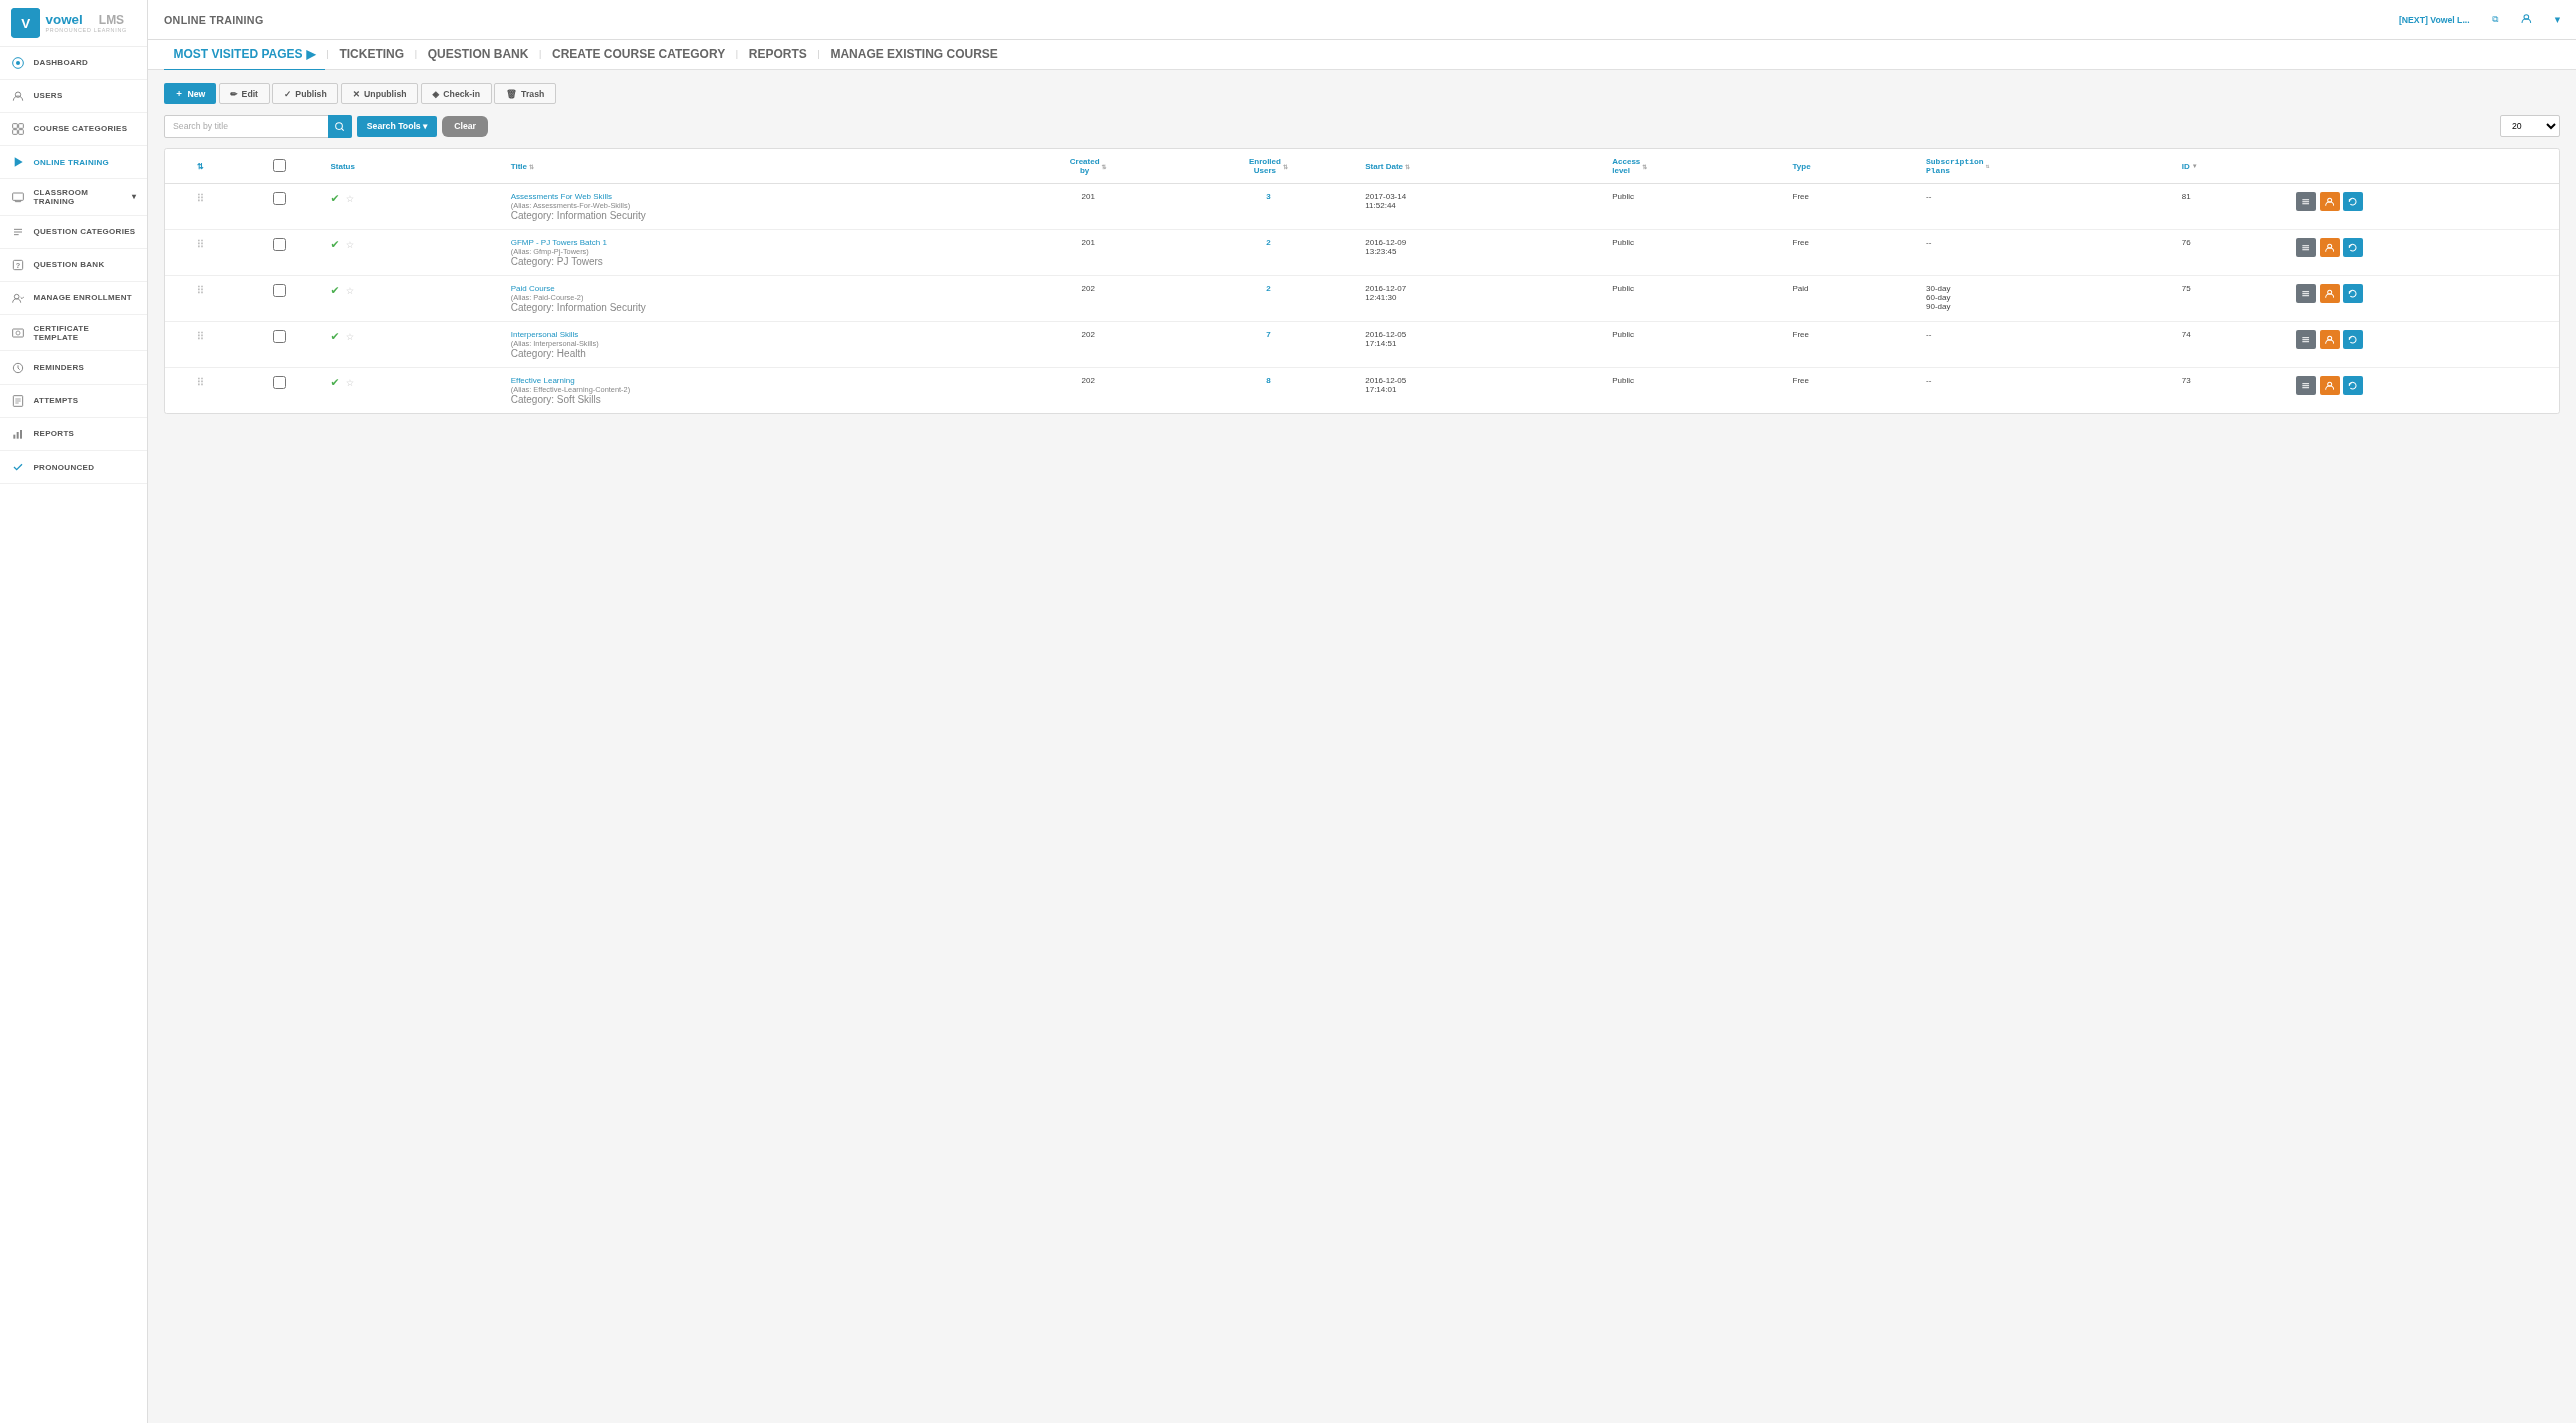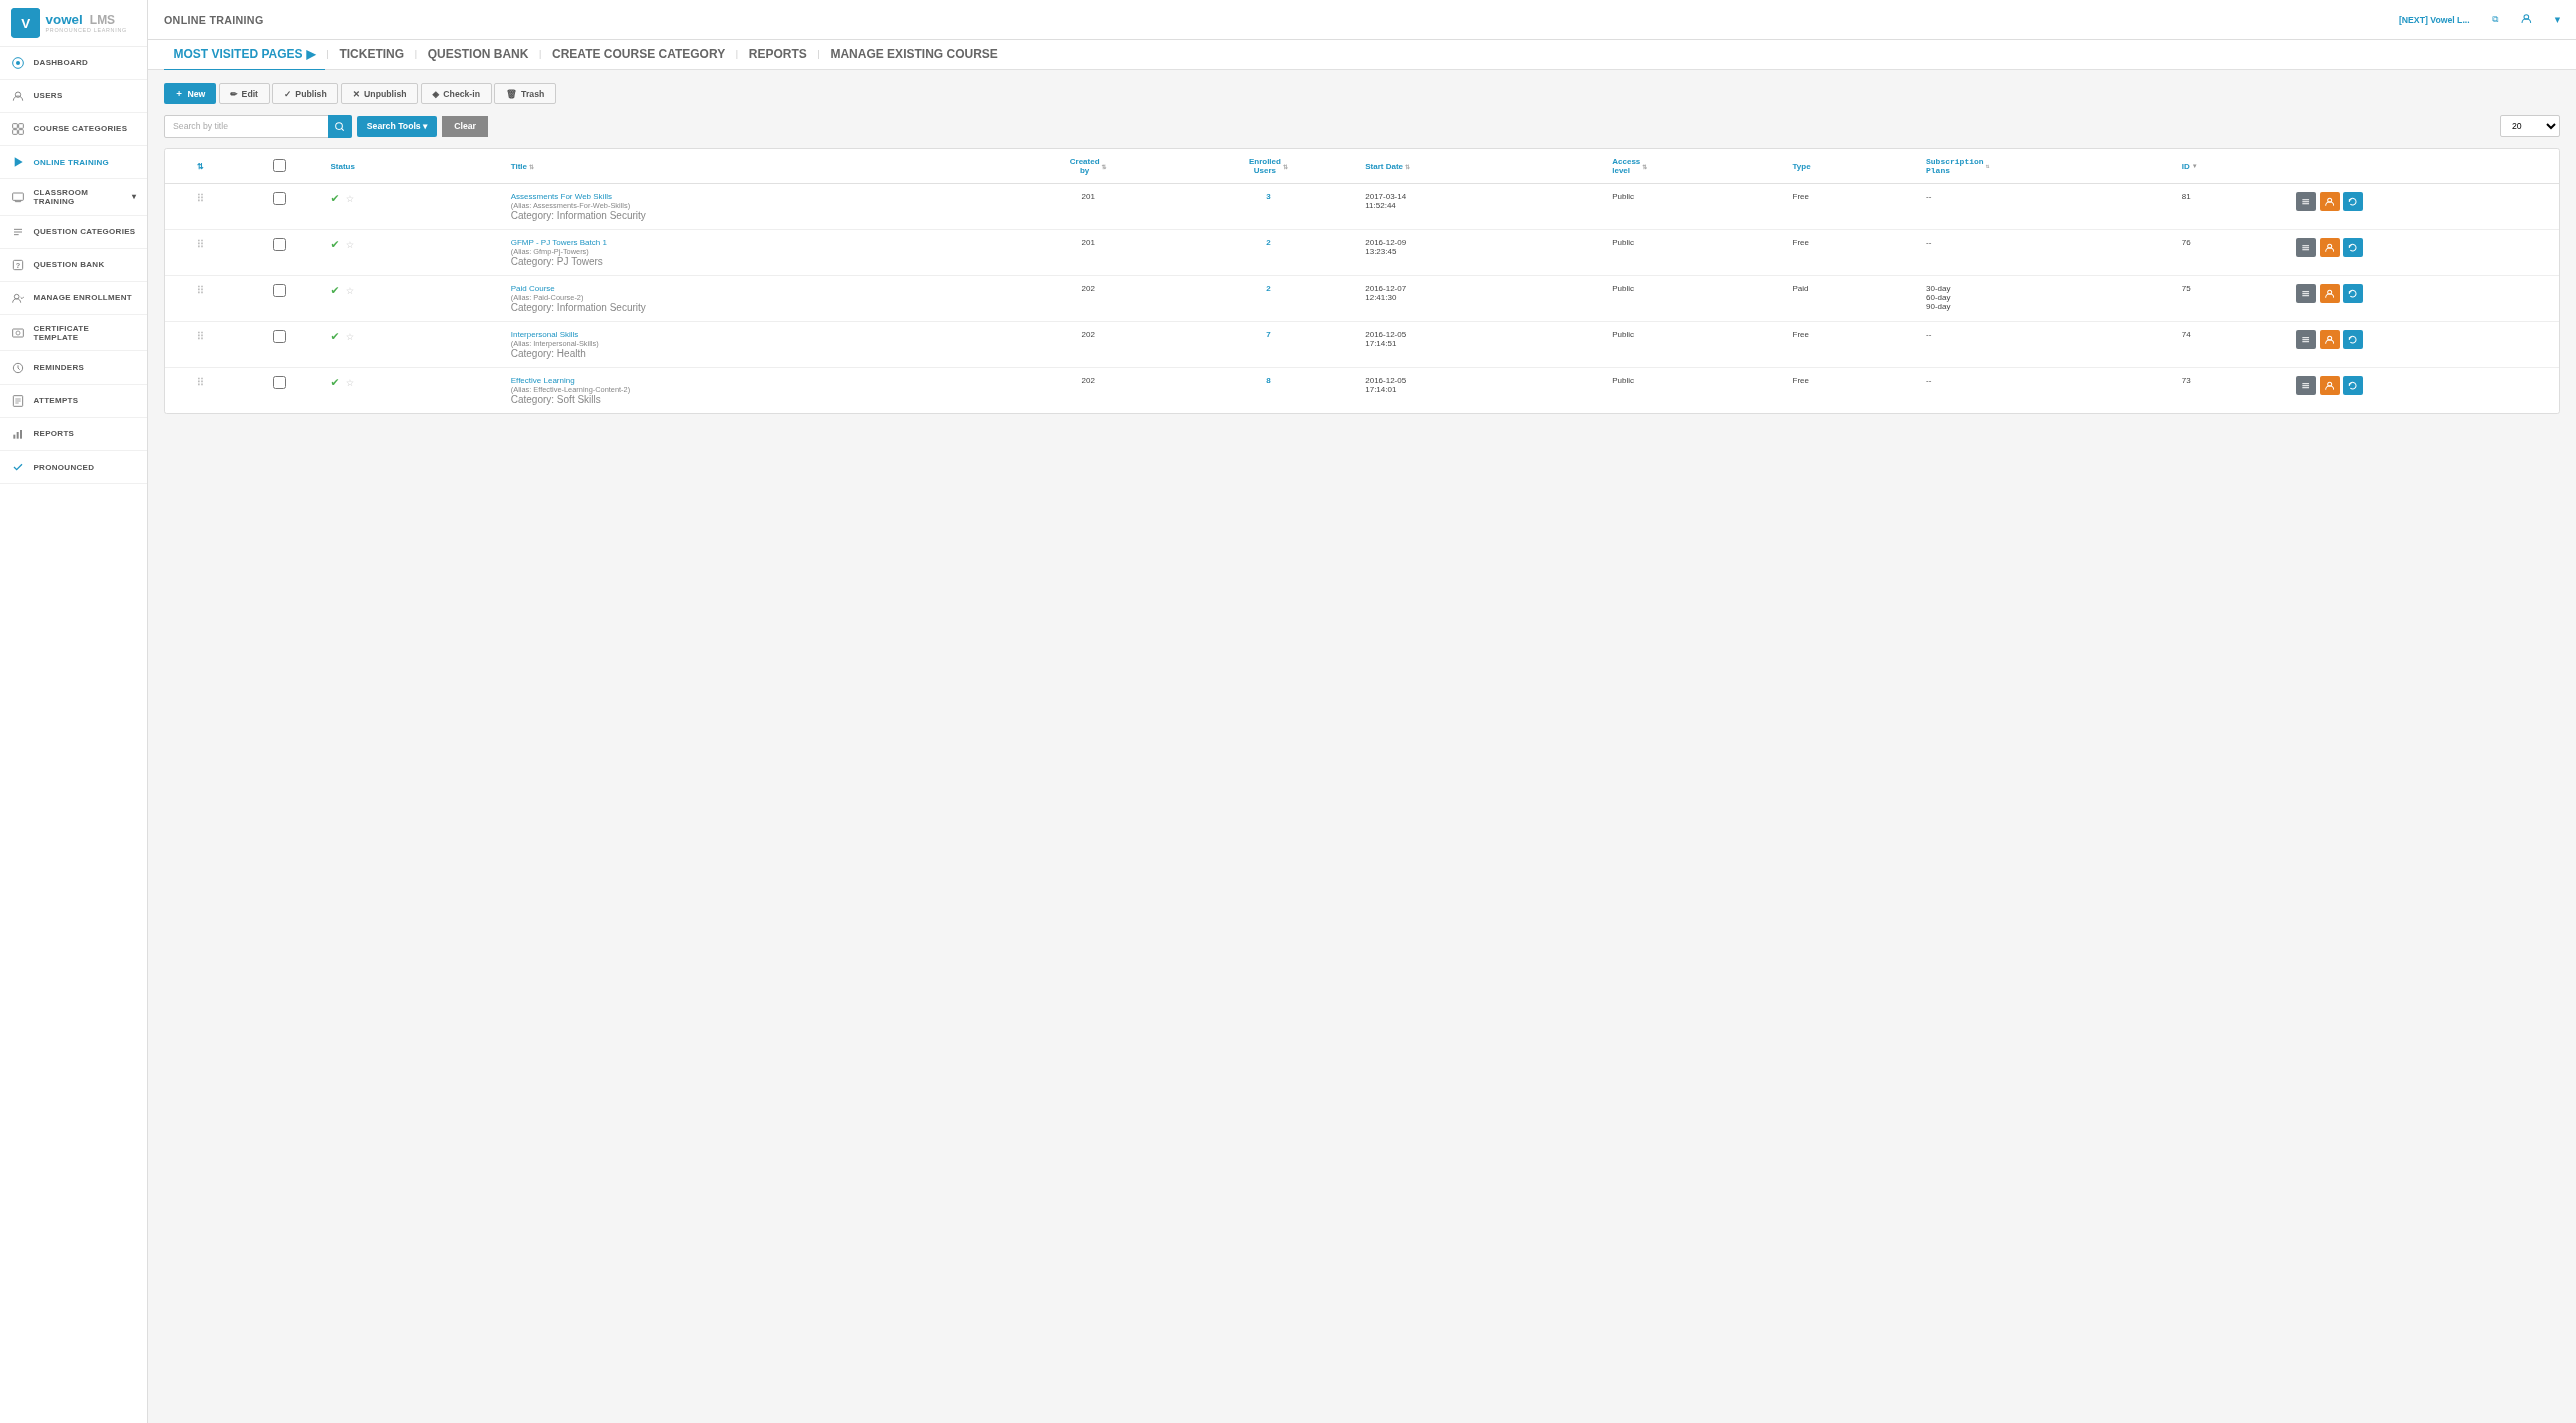--- a/index.html
+++ b/index.html
@@ -44,21 +44,21 @@
     .btn-primary { background: #2196c4; color: white; }
     .btn-default { background: #f8f8f8; color: #555; border: 0.7px solid #ccc; }
 
     
     .search-bar { display: flex; align-items: center; gap: 5.4px; margin-bottom: 10.7px; }
     .search-input-wrap { position: relative; }
     .search-input { border: 0.7px solid #ccc; padding: 5.4px 24px 5.4px 8px; border-radius: 2px; font-size: 8.7px; width: 188px; color: #444; background: #fff; }
     .search-input::placeholder { color: #aaa; }
     .search-btn { position: absolute; right: 0; top: 0; height: 100%; width: 24px; background: #2196c4; border: none; border-radius: 0 2px 2px 0; cursor: pointer; color: white; display: flex; align-items: center; justify-content: center; }
     .btn-search-tools { background: #2196c4; color: white; border: none; padding: 5.4px 9.4px; border-radius: 2px; cursor: pointer; font-size: 8.7px; font-weight: 600; display: inline-flex; align-items: center; gap: 2.7px; }
-    .btn-clear { background: #888; color: white; border: none; padding: 5.4px 12px; border-radius: 0; cursor: pointer; font-size: 8.7px; font-weight: 600; }
+    .btn-clear { background: #888; color: white; border: none; padding: 5.4px 12px; border-radius: 6px; cursor: pointer; font-size: 8.7px; font-weight: 600; }
     .per-page-select { margin-left: auto; border: 0.7px solid #ccc; padding: 4px 16px 4px 6.7px; border-radius: 2px; font-size: 8.7px; background: #fff; }
 
     
     .table-wrap { background: #fff; border: 0.7px solid #ddd; border-radius: 2.7px; overflow: hidden; }
     table { width: 100%; border-collapse: collapse; }
     thead tr { border-bottom: 1.3px solid #e0e0e0; }
     thead th { padding: 8px 6.7px; text-align: left; font-size: 8px; font-weight: 700; color: #2196c4; white-space: nowrap; }
     tbody tr { border-bottom: 0.7px solid #eee; }
     tbody tr:last-child { border-bottom: none; }
     tbody td { padding: 8px 6.7px; vertical-align: top; font-size: 8px; }
@@ -98,21 +98,21 @@
 
   <nav class="sidebar">
     <div class="sidebar-logo">
       <div class="sidebar-logo-icon">
         <svg width="29.5" height="29.5" viewBox="0 0 44 44" style="font-size:18px">
           <rect width="44" height="44" rx="6" fill="#2196c4"></rect>
           <text x="22" y="30" text-anchor="middle" fill="white" font-size="20" font-weight="bold">V</text>
         </svg>
       </div>
       <div>
-        <div style="display:flex;align-items:flex-end;gap:7px;">
+        <div style="display:flex;align-items:flex-end;gap:16px;">
           <span style="font-size:13.4px;font-weight:bold;color:#2196c4;">vowel</span>
           <span style="font-size:12px;color:#aaa;font-weight:bold;">LMS</span>
         </div>
         <div style="font-size:5.4px;color:#bbb;letter-spacing:0.7px;">PRONOUNCED LEARNING</div>
       </div>
     </div>
     <div class="sidebar-nav">
 
       <div class="sidebar-item">
         <div class="icon">

